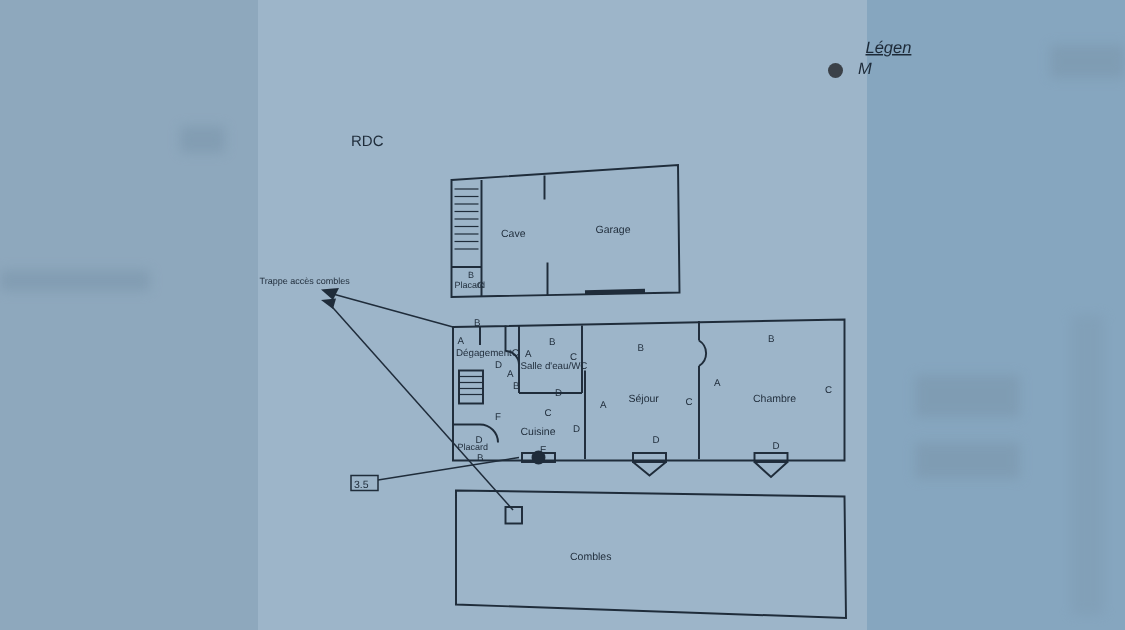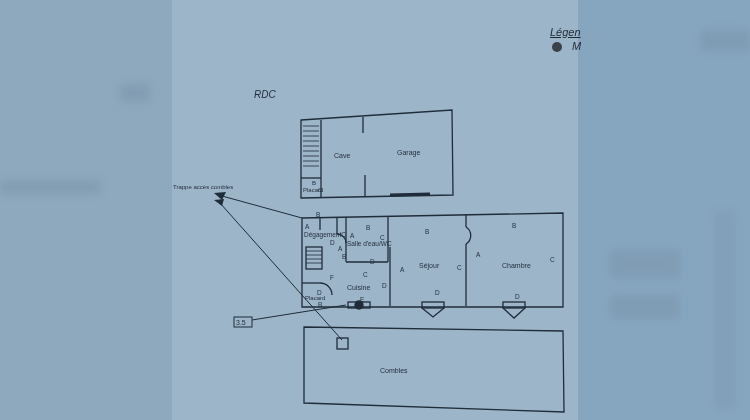--- a/index.html
+++ b/index.html
@@ -4,26 +4,26 @@
 <style>
   html,body{margin:0;padding:0;}
   body{width:750px;height:420px;overflow:hidden;position:relative;
        background:#8fa9be;font-family:"Liberation Sans",sans-serif;}
   .bg-left{position:absolute;left:0;top:0;width:172px;height:420px;background:#8ea8bd;}
   .page{position:absolute;left:172px;top:0;width:406px;height:420px;background:#9db5c9;}
   .bg-right{position:absolute;left:578px;top:0;width:172px;height:420px;background:#86a6bf;}
   .blur{position:absolute;background:#7b96ac;filter:blur(4px);opacity:.6;}
   svg{position:absolute;left:0;top:0;}
   .lbl{font-family:"Liberation Sans",sans-serif;fill:#1f2c3a;}
-  .legend-title{position:absolute;left:550px;top:26px;font-size:11px;font-style:italic;
+  .legend-title{position:absolute;left:577px;top:26px;font-size:11px;font-style:italic;
        text-decoration:underline;color:#1d2a38;text-align:center;}
   .legend-dot{position:absolute;left:552px;top:42px;width:10px;height:10px;border-radius:50%;
        background:#3b4148;}
   .legend-text{position:absolute;left:572px;top:40px;font-size:11px;font-style:italic;color:#1d2a38;}
-  .rdc{position:absolute;left:254px;top:89px;font-size:10px;color:#1f2c3a;font-style:italic;}
+  .rdc{position:absolute;left:234px;top:89px;font-size:10px;color:#1f2c3a;}
 </style>
 </head>
 <body>
 
 <div class="bg-left"></div>
 <div class="page"></div>
 <div class="bg-right"></div>
 
 <div class="blur" style="left:120px;top:84px;width:30px;height:18px;"></div>
 <div class="blur" style="left:0;top:180px;width:100px;height:14px;"></div>

